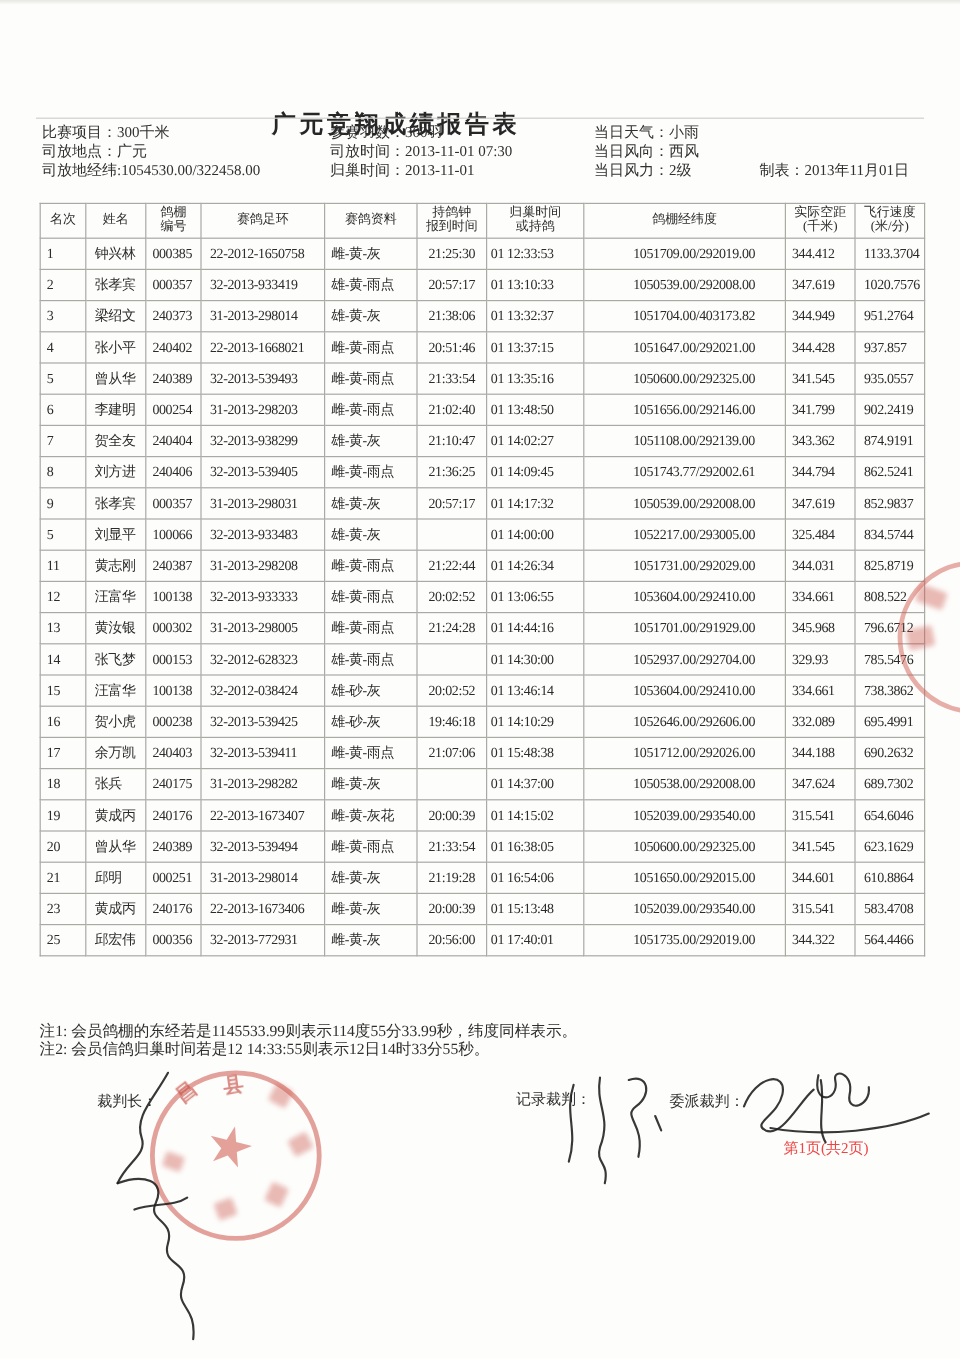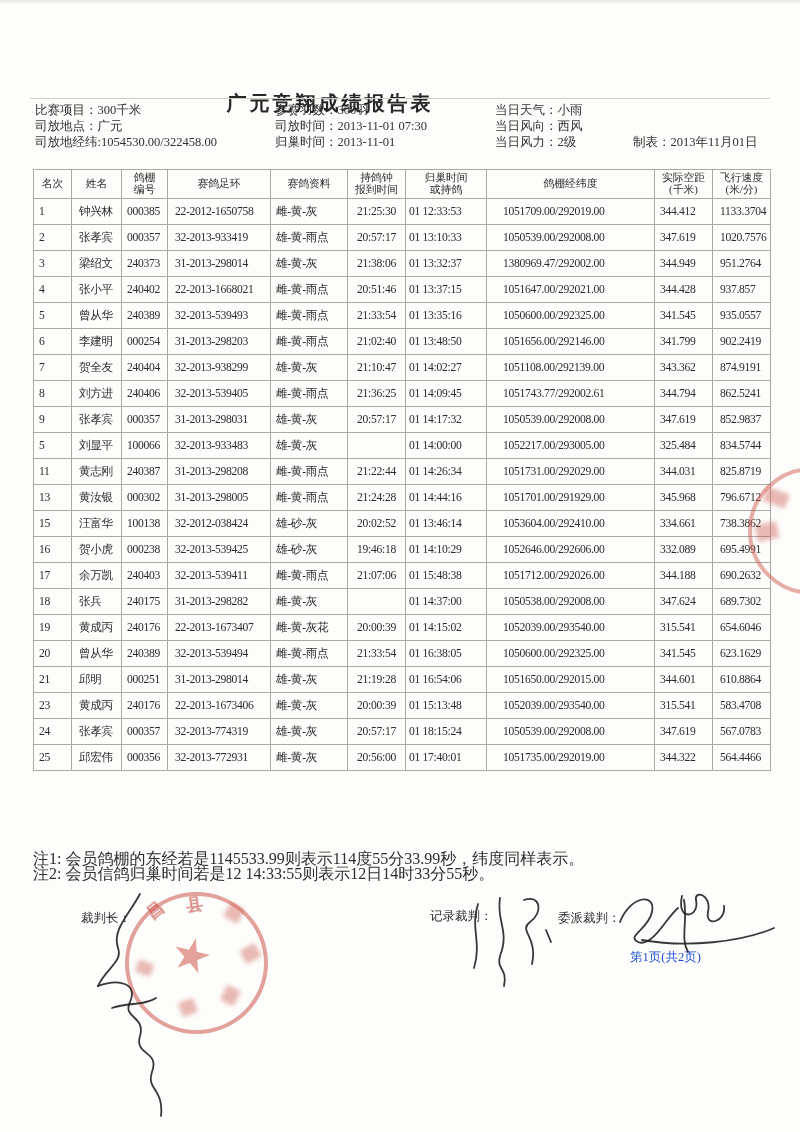--- a/index.html
+++ b/index.html
@@ -33,28 +33,28 @@
     text-align:center;vertical-align:middle;padding:1px 0;color:#2c2c2c;
   }
   table.results td{
     height:25px;font-size:11.6px;letter-spacing:-0.3px;vertical-align:middle;
     padding:0 0 0 5px;color:#2b2b2b;
   }
   table.results td:nth-child(2){padding-left:7px;}
   table.results td:nth-child(4){padding-left:7px;}
   table.results td:nth-child(6){padding-left:0;text-align:center;}
   table.results td:nth-child(7){padding-left:3px;}
-  table.results td:nth-child(8){padding-left:16px;}
+  table.results td:nth-child(8){padding-left:16px;text-align:center;}
   table.results td:nth-child(10){padding-left:7px;}
-  .notes{position:absolute;left:33px;top:851px;font-size:16px;line-height:15px;color:#2e2e2e;white-space:nowrap;}
+  .notes{position:absolute;left:33px;top:851px;font-size:13px;line-height:15px;color:#2e2e2e;white-space:nowrap;}
   .sig-label{position:absolute;font-size:12.5px;color:#2e2e2e;white-space:nowrap;}
   .lbl-judge{left:81px;top:910px;}
   .lbl-recorder{left:430px;top:908px;}
   .lbl-delegate{left:558px;top:910px;}
-  .page-number{position:absolute;left:630px;top:949px;font-size:12.5px;color:#1d4ed8;}
+  .page-number{position:absolute;left:653px;top:949px;font-size:12.5px;color:#ef4444;}
   .sig{position:absolute;}
   .sig path{fill:none;stroke:#1c1c1c;stroke-width:1.8;stroke-linecap:round;opacity:.88;}
   
   .seal{position:absolute;border-radius:50%;border:4px solid rgba(206,86,76,.55);
     filter:blur(.5px);box-sizing:border-box;}
   .seal-left{left:125px;top:892px;width:143px;height:142px;}
   .seal-right{left:748px;top:467px;width:128px;height:128px;border-color:rgba(210,95,85,.5);}
   .seal-star{position:absolute;left:173px;top:938px;width:37px;height:36px;
     background:rgba(205,85,75,.55);filter:blur(.7px);transform:rotate(14deg);
     clip-path:polygon(50% 0%,61% 35%,98% 35%,68% 57%,79% 91%,50% 70%,21% 91%,32% 57%,2% 35%,39% 35%);}
@@ -166,21 +166,21 @@
           <td>1020.7576</td>
         </tr>
         <tr>
           <td>3</td>
           <td>梁绍文</td>
           <td>240373</td>
           <td>31-2013-298014</td>
           <td>雄-黄-灰</td>
           <td>21:38:06</td>
           <td>01 13:32:37</td>
-          <td>1380969.47/292002.00</td>
+          <td>1051704.00/403173.82</td>
           <td>344.949</td>
           <td>951.2764</td>
         </tr>
         <tr>
           <td>4</td>
           <td>张小平</td>
           <td>240402</td>
           <td>22-2013-1668021</td>
           <td>雌-黄-雨点</td>
           <td>20:51:46</td>
@@ -267,30 +267,54 @@
           <td>240387</td>
           <td>31-2013-298208</td>
           <td>雌-黄-雨点</td>
           <td>21:22:44</td>
           <td>01 14:26:34</td>
           <td>1051731.00/292029.00</td>
           <td>344.031</td>
           <td>825.8719</td>
         </tr>
         <tr>
+          <td>12</td>
+          <td>汪富华</td>
+          <td>100138</td>
+          <td>32-2013-933333</td>
+          <td>雄-黄-雨点</td>
+          <td>20:02:52</td>
+          <td>01 13:06:55</td>
+          <td>1053604.00/292410.00</td>
+          <td>334.661</td>
+          <td>808.522</td>
+        </tr>
+        <tr>
           <td>13</td>
           <td>黄汝银</td>
           <td>000302</td>
           <td>31-2013-298005</td>
           <td>雌-黄-雨点</td>
           <td>21:24:28</td>
           <td>01 14:44:16</td>
           <td>1051701.00/291929.00</td>
           <td>345.968</td>
           <td>796.6712</td>
+        </tr>
+        <tr>
+          <td>14</td>
+          <td>张飞梦</td>
+          <td>000153</td>
+          <td>32-2012-628323</td>
+          <td>雄-黄-雨点</td>
+          <td></td>
+          <td>01 14:30:00</td>
+          <td>1052937.00/292704.00</td>
+          <td>329.93</td>
+          <td>785.5476</td>
         </tr>
         <tr>
           <td>15</td>
           <td>汪富华</td>
           <td>100138</td>
           <td>32-2012-038424</td>
           <td>雄-砂-灰</td>
           <td>20:02:52</td>
           <td>01 13:46:14</td>
           <td>1053604.00/292410.00</td>
@@ -373,32 +397,20 @@
           <td>23</td>
           <td>黄成丙</td>
           <td>240176</td>
           <td>22-2013-1673406</td>
           <td>雌-黄-灰</td>
           <td>20:00:39</td>
           <td>01 15:13:48</td>
           <td>1052039.00/293540.00</td>
           <td>315.541</td>
           <td>583.4708</td>
-        </tr>
-        <tr>
-          <td>24</td>
-          <td>张孝宾</td>
-          <td>000357</td>
-          <td>32-2013-774319</td>
-          <td>雄-黄-灰</td>
-          <td>20:57:17</td>
-          <td>01 18:15:24</td>
-          <td>1050539.00/292008.00</td>
-          <td>347.619</td>
-          <td>567.0783</td>
         </tr>
         <tr>
           <td>25</td>
           <td>邱宏伟</td>
           <td>000356</td>
           <td>32-2013-772931</td>
           <td>雌-黄-灰</td>
           <td>20:56:00</td>
           <td>01 17:40:01</td>
           <td>1051735.00/292019.00</td>

